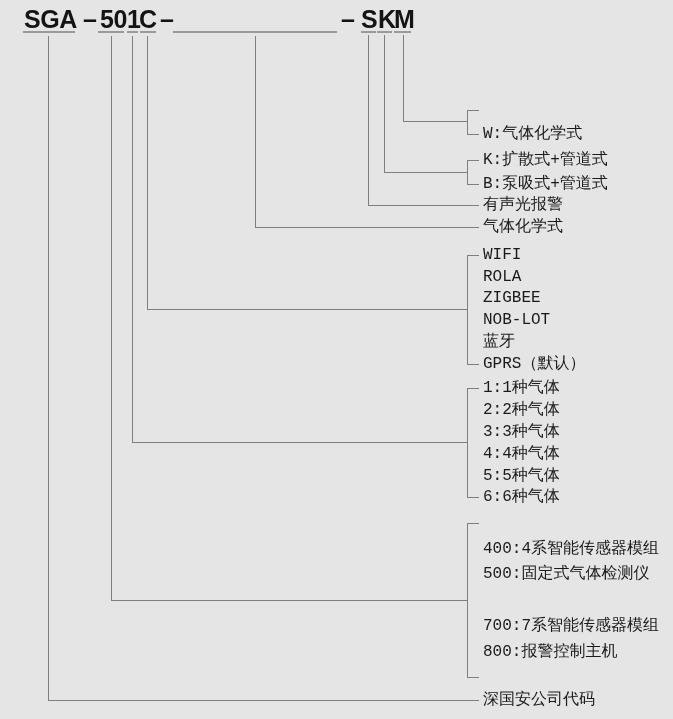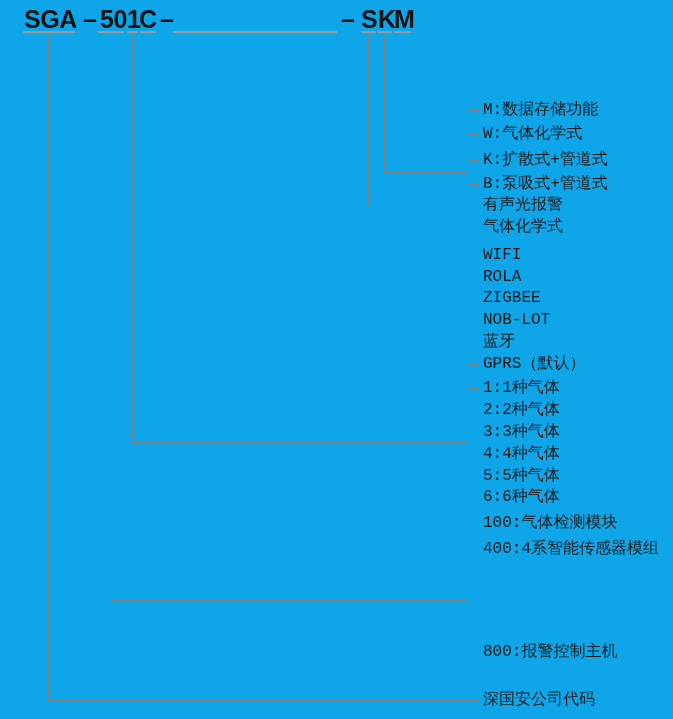--- a/index.html
+++ b/index.html
@@ -4,21 +4,21 @@
 <style>
   html, body {
     margin: 0;
     padding: 0;
     background: #ffffff;
   }
   #stage {
     position: relative;
     width: 673px;
     height: 719px;
-    background: #0ea5e9;
+    background: #e5e5e5;
     font-family: "Liberation Sans", sans-serif;
     overflow: hidden;
   }
   .tseg {
     position: absolute;
     top: 7px;
     font-size: 25px;
     line-height: 25px;
     font-weight: bold;
     color: #141414;
@@ -114,21 +114,20 @@
   <div class="hline" style="left:467px;top:364px;width:12px"></div>
 
   <div class="vline" style="left:467px;top:388px;height:110px"></div>
   <div class="hline" style="left:467px;top:388px;width:12px"></div>
   <div class="hline" style="left:467px;top:497px;width:12px"></div>
 
   <div class="vline" style="left:467px;top:523px;height:155px"></div>
   <div class="hline" style="left:467px;top:523px;width:12px"></div>
   <div class="hline" style="left:467px;top:677px;width:12px"></div>
 
-  <span class="lbl" style="top:102px">M:数据存储功能</span>
   <span class="lbl" style="top:126px">W:气体化学式</span>
 
   <span class="lbl" style="top:176px">B:泵吸式+管道式</span>
   <span class="lbl" style="top:152px">K:扩散式+管道式</span>
 
   <span class="lbl" style="top:197px">有声光报警</span>
   <span class="lbl" style="top:219px">气体化学式</span>
 
   <span class="lbl" style="top:247px">WIFI</span>
   <span class="lbl" style="top:269px">ROLA</span>
@@ -137,19 +136,20 @@
   <span class="lbl" style="top:334px">蓝牙</span>
   <span class="lbl" style="top:356px">GPRS（默认）</span>
 
   <span class="lbl" style="top:380px">1:1种气体</span>
   <span class="lbl" style="top:402px">2:2种气体</span>
   <span class="lbl" style="top:424px">3:3种气体</span>
   <span class="lbl" style="top:446px">4:4种气体</span>
   <span class="lbl" style="top:468px">5:5种气体</span>
   <span class="lbl" style="top:489px">6:6种气体</span>
 
-  <span class="lbl" style="top:515px">100:气体检测模块</span>
   <span class="lbl" style="top:541px">400:4系智能传感器模组</span>
+  <span class="lbl" style="top:566px">500:固定式气体检测仪</span>
+  <span class="lbl" style="top:618px">700:7系智能传感器模组</span>
   <span class="lbl" style="top:644px">800:报警控制主机</span>
 
   <span class="lbl" style="top:692px">深国安公司代码</span>
 
 </div>
 
 </body></html>

